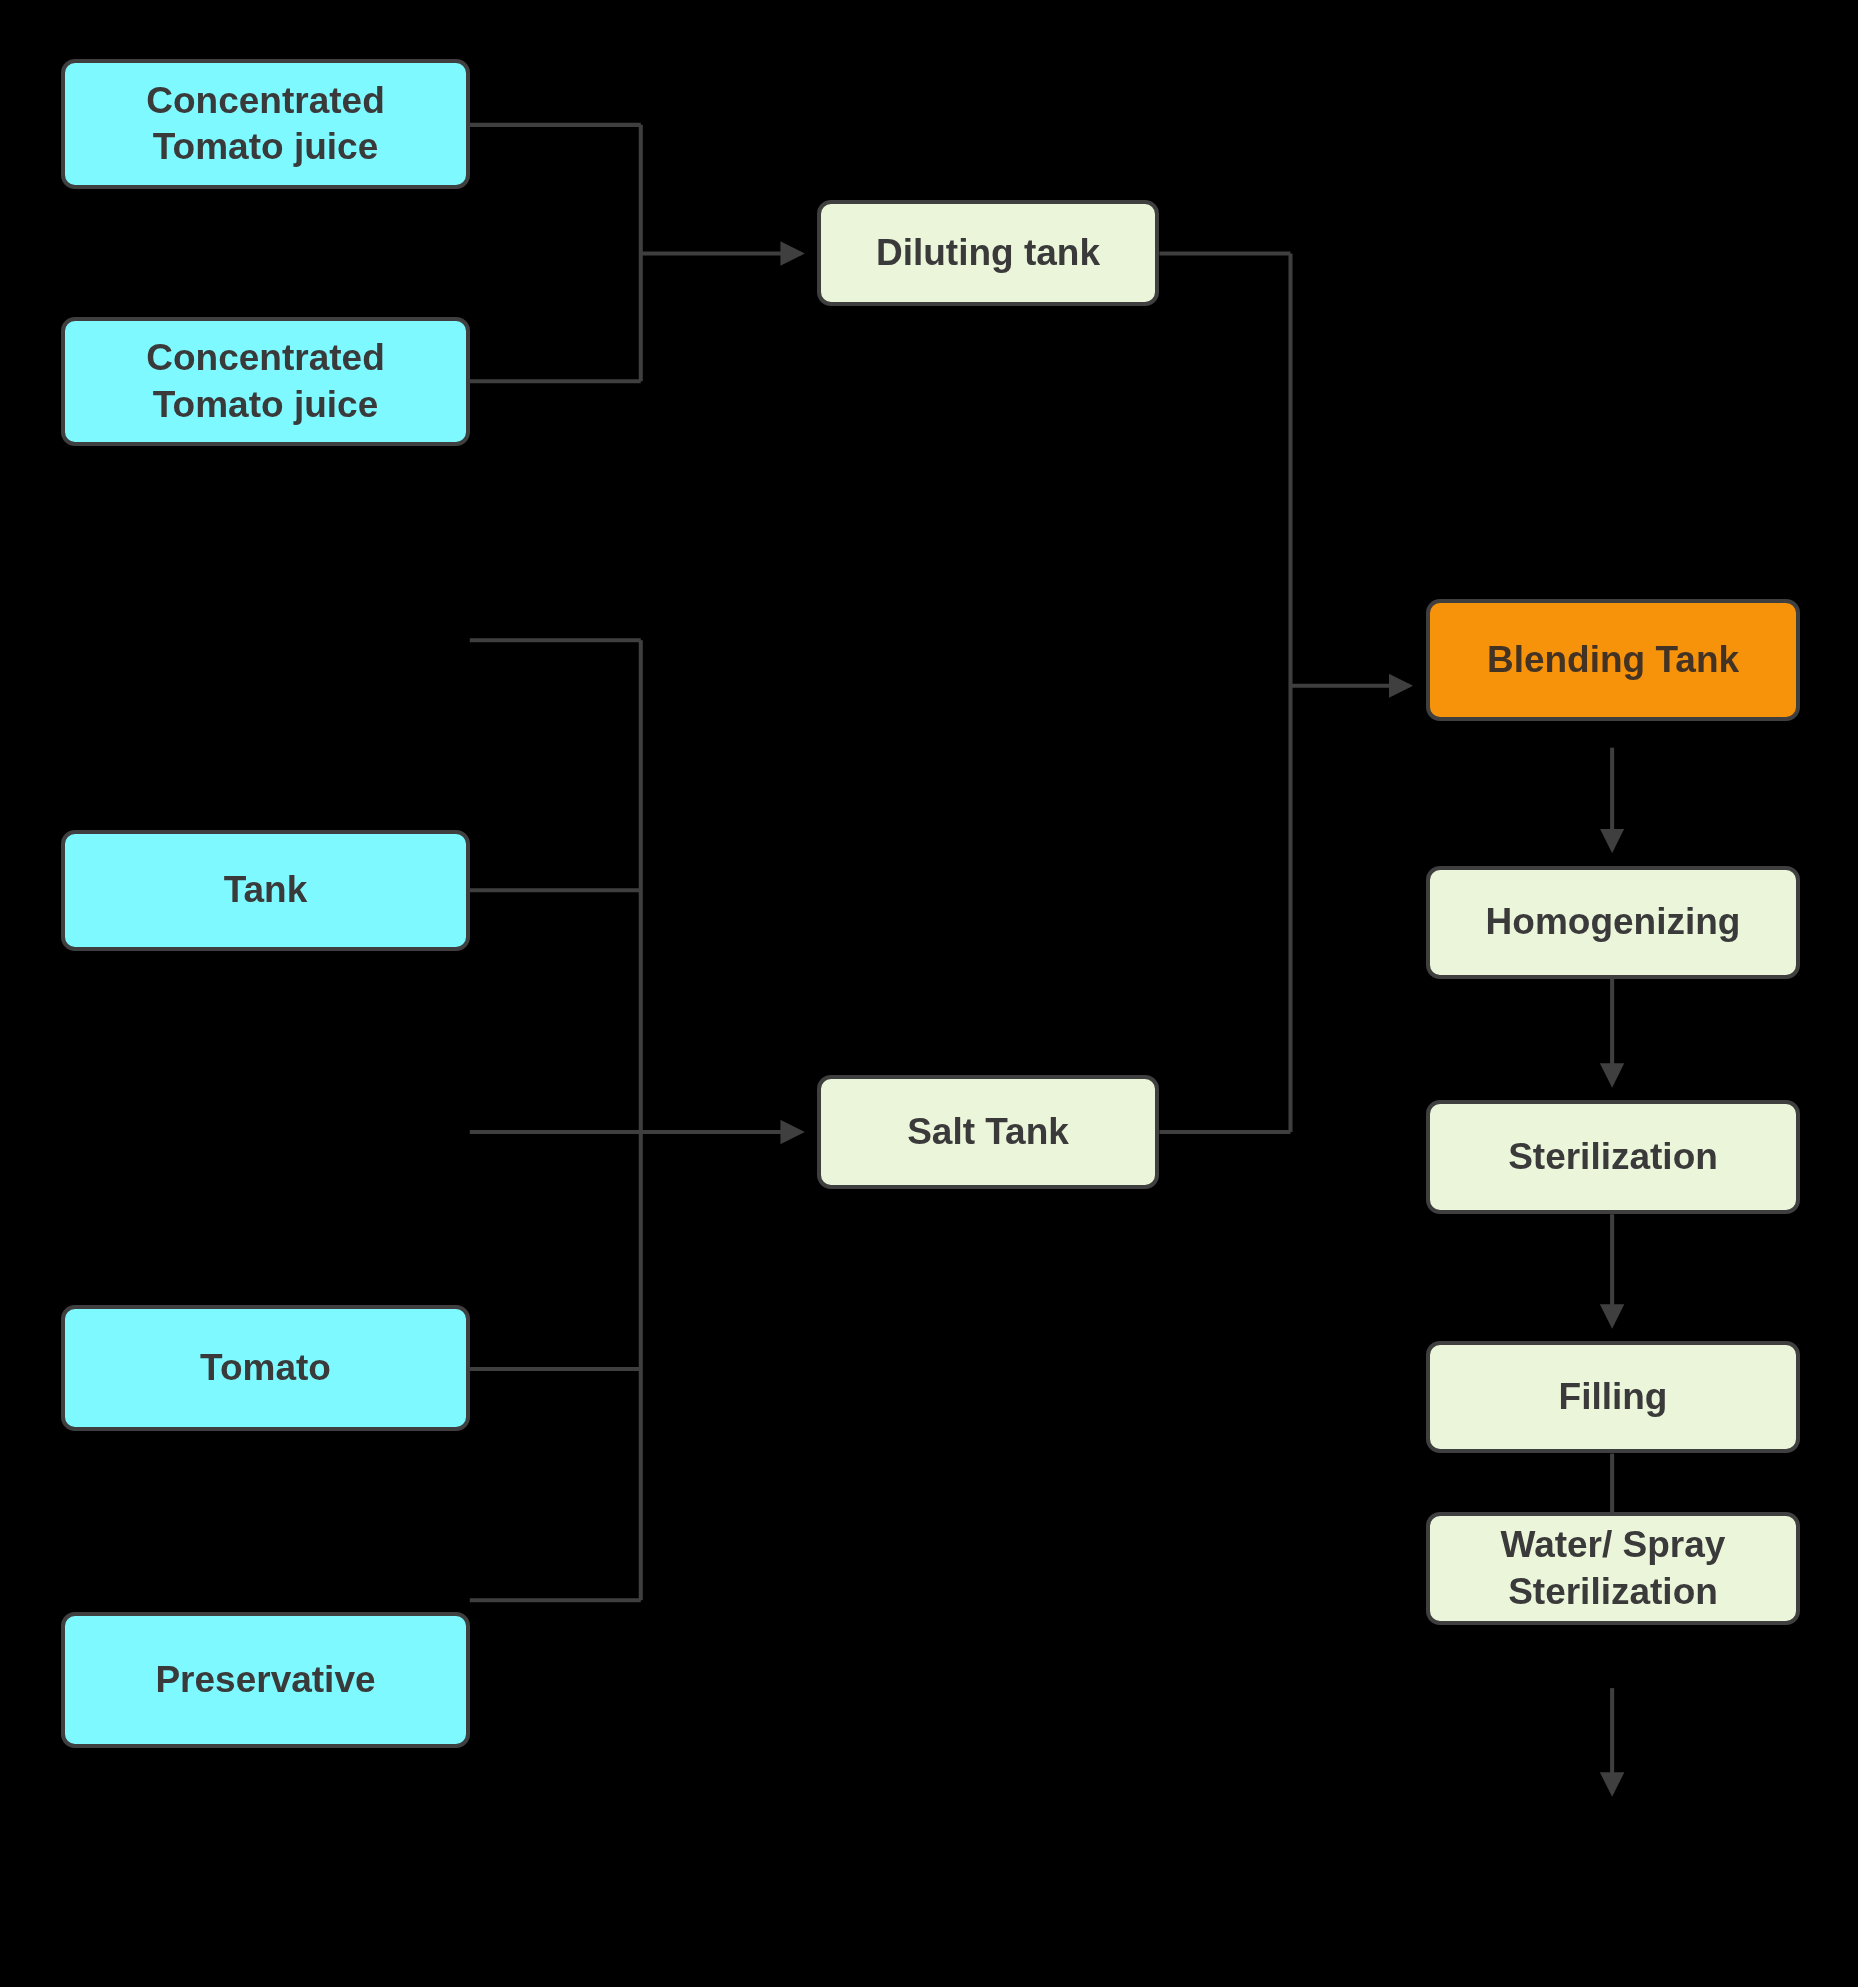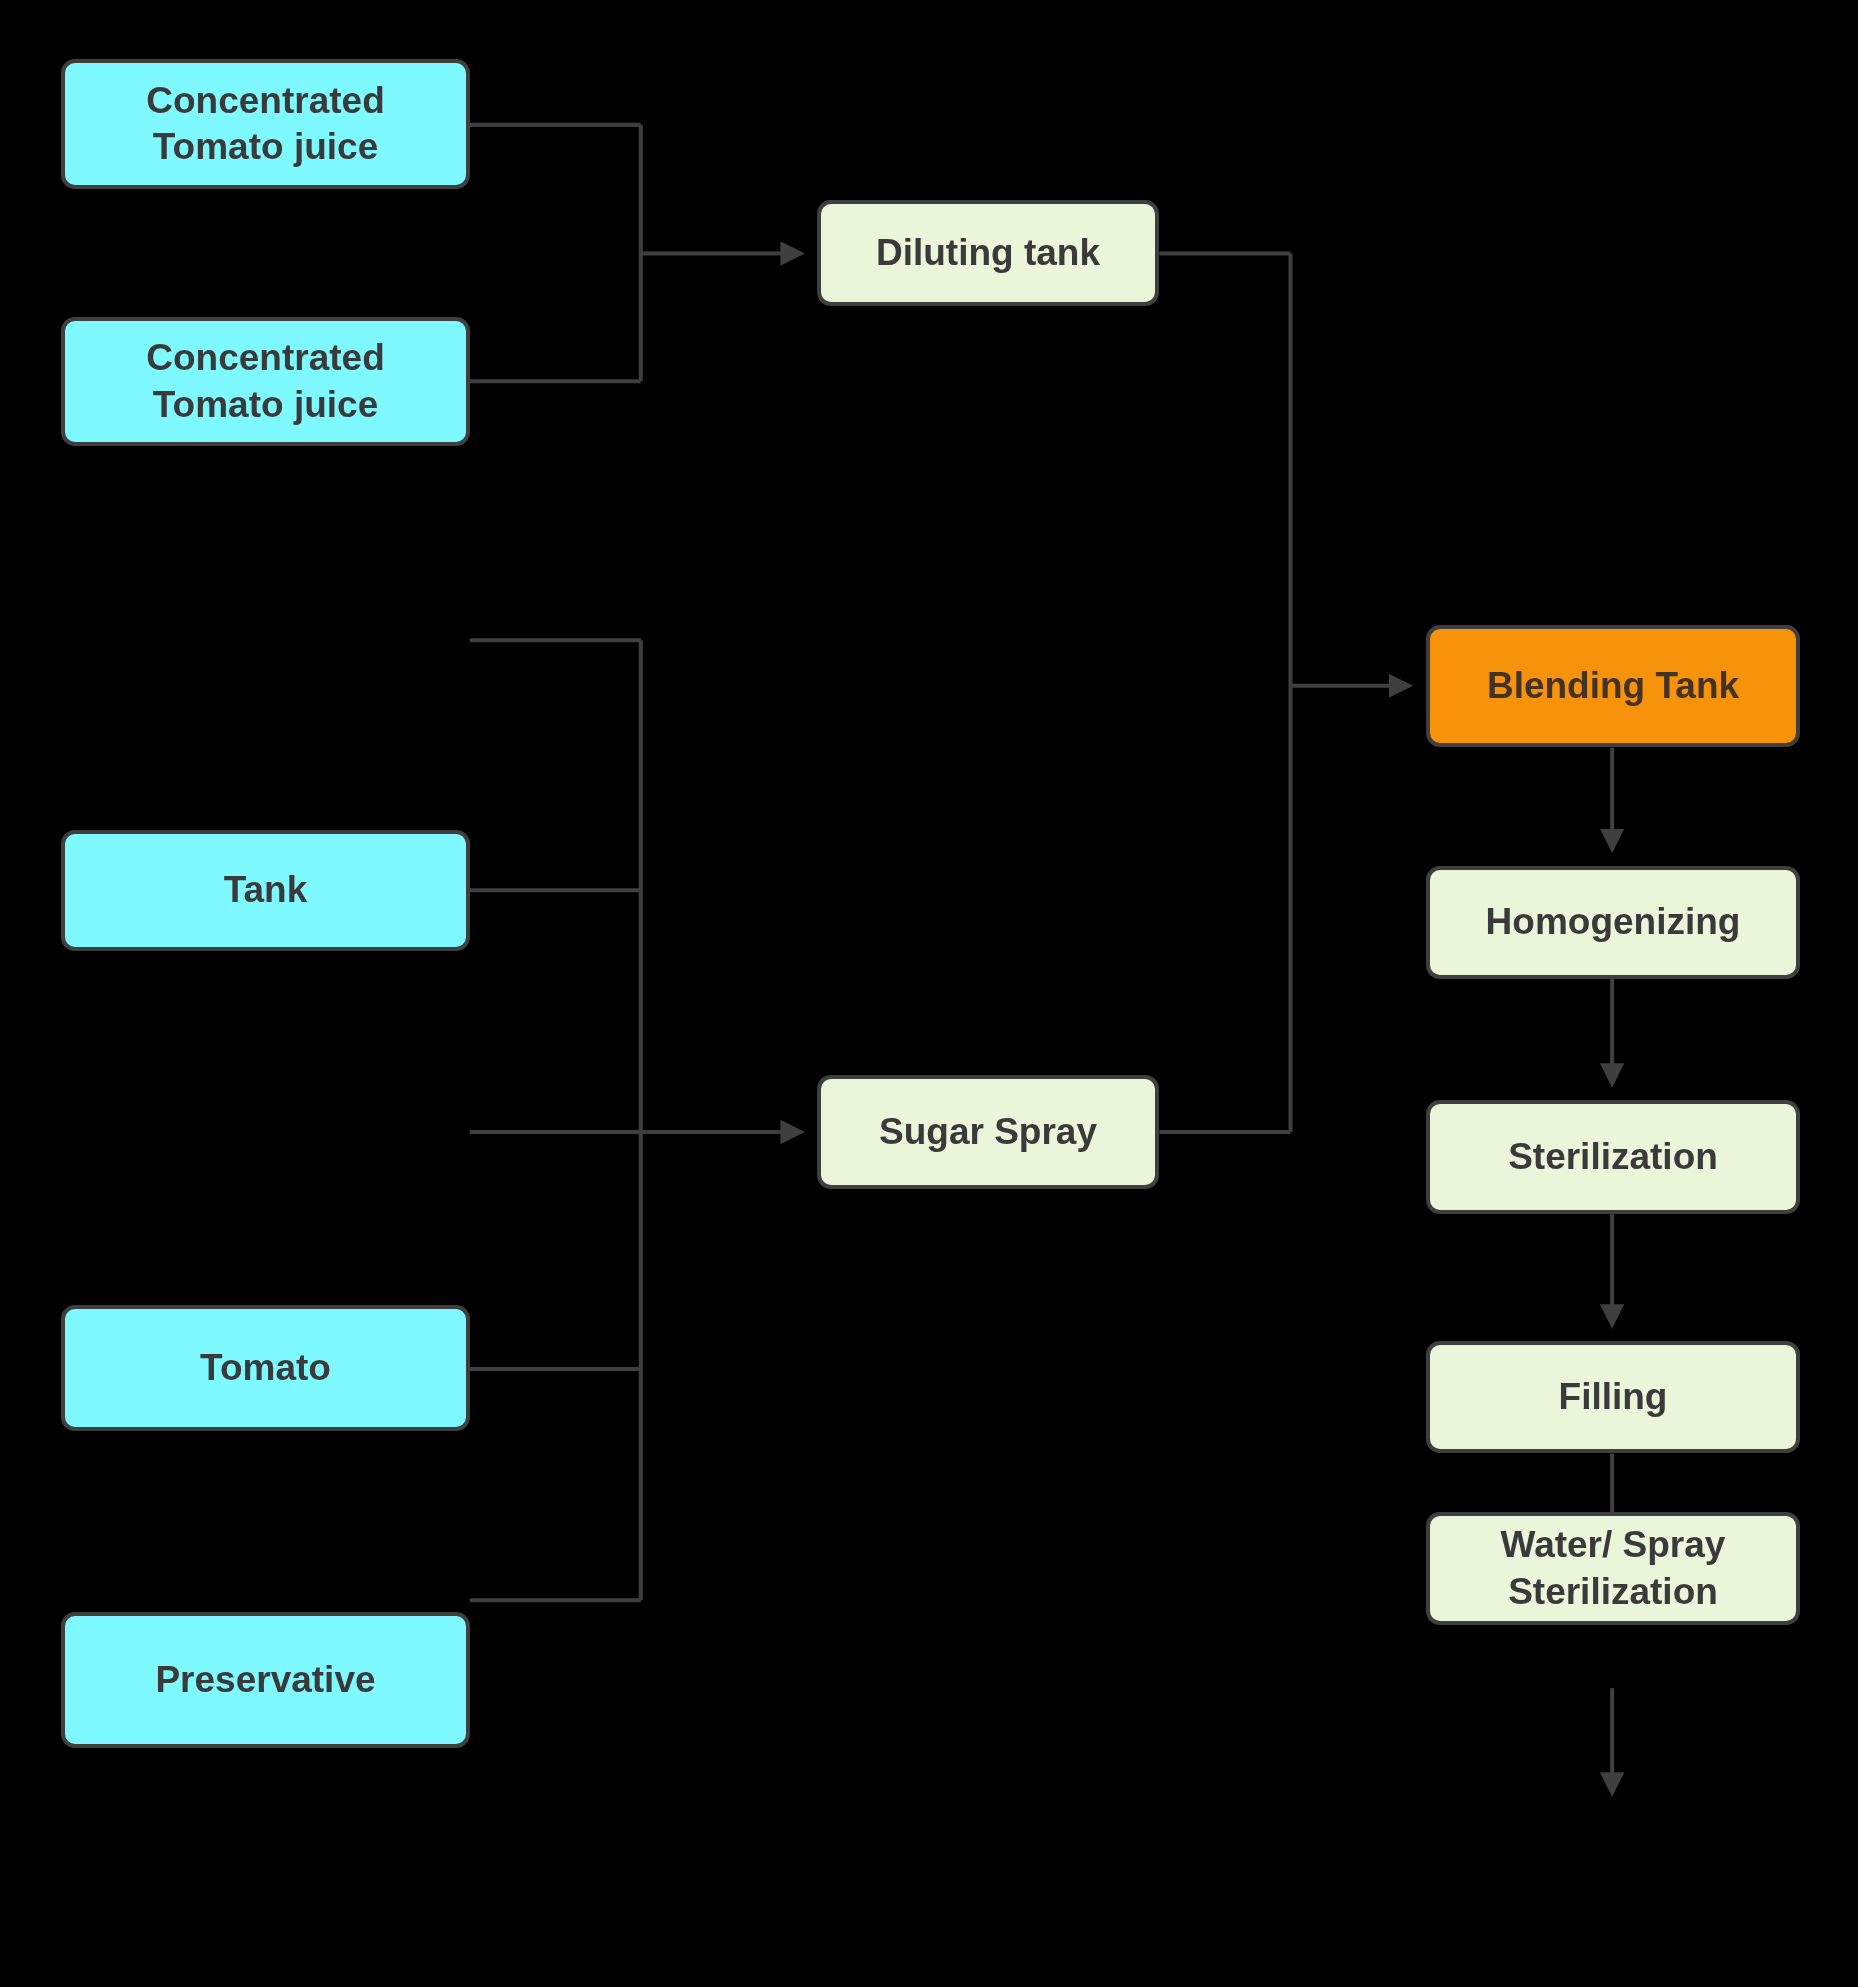--- a/index.html
+++ b/index.html
@@ -119,24 +119,24 @@
 
   <div class="node node-input" style="left:61px; top:1612px; width:409px; height:136px;">
     <span class="node-label">Preservative</span>
   </div>
 
   <div class="node node-process" style="left:817px; top:200px; width:342px; height:106px;">
     <span class="node-label">Diluting tank</span>
   </div>
 
   <div class="node node-process" style="left:817px; top:1075px; width:342px; height:114px;">
-    <span class="node-label">Sugar Spray</span>
+    <span class="node-label">Salt Tank</span>
   </div>
 
-  <div class="node node-highlight" style="left:1426px; top:625px; width:374px; height:122px;text-align:center;">
+  <div class="node node-highlight" style="left:1426px; top:599px; width:374px; height:122px;text-align:center;">
     <span class="node-label">Blending Tank</span>
   </div>
 
   <div class="node node-process" style="left:1426px; top:866px; width:374px; height:113px;">
     <span class="node-label">Homogenizing</span>
   </div>
 
   <div class="node node-process" style="left:1426px; top:1100px; width:374px; height:114px;">
     <span class="node-label">Sterilization</span>
   </div>

